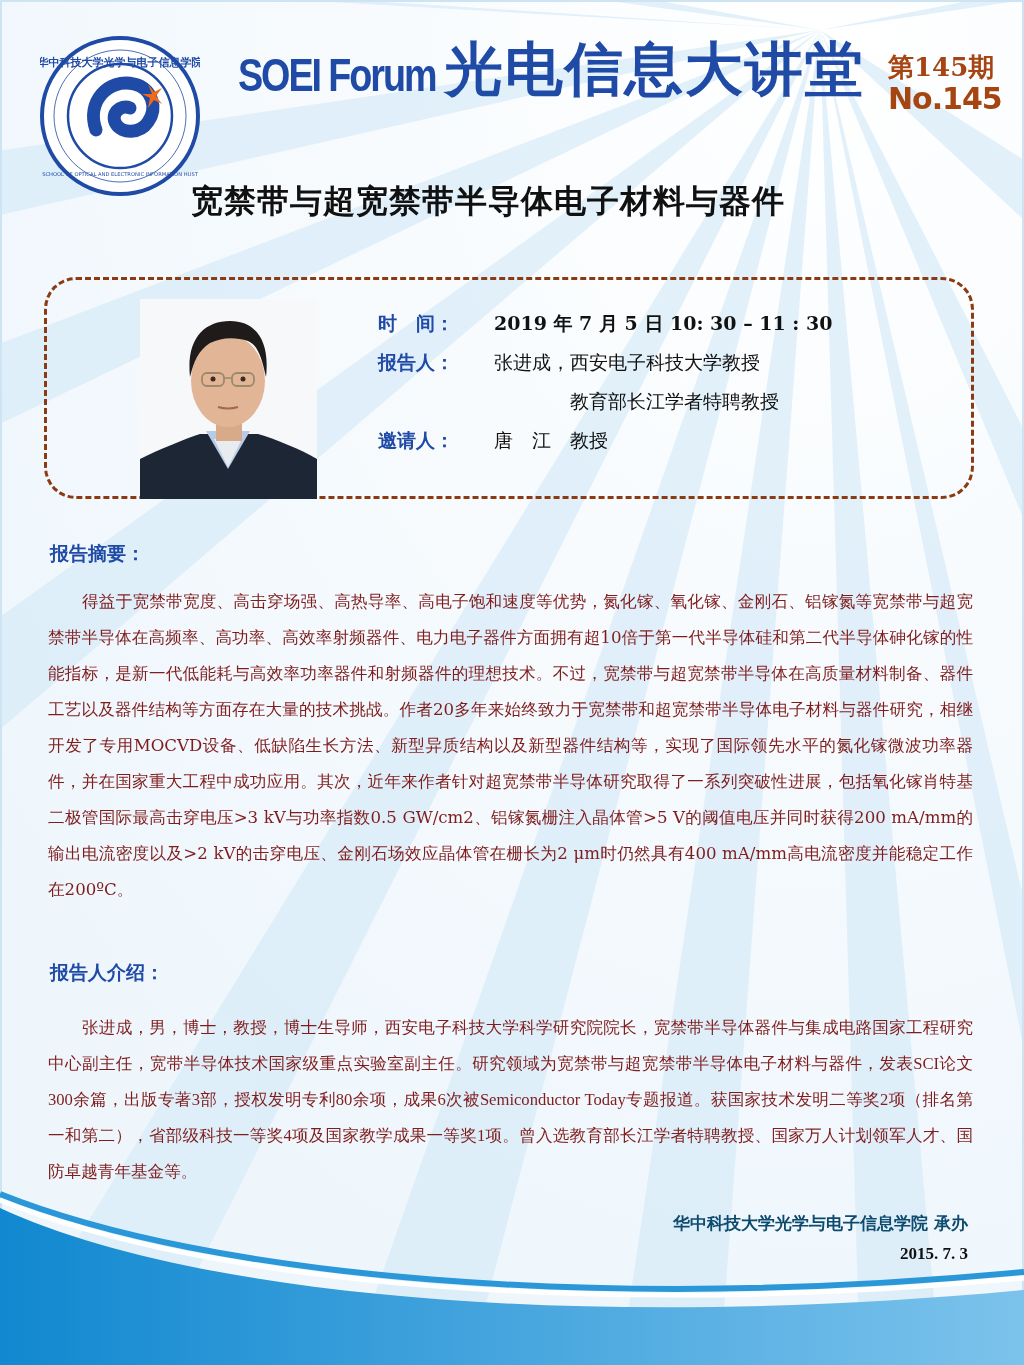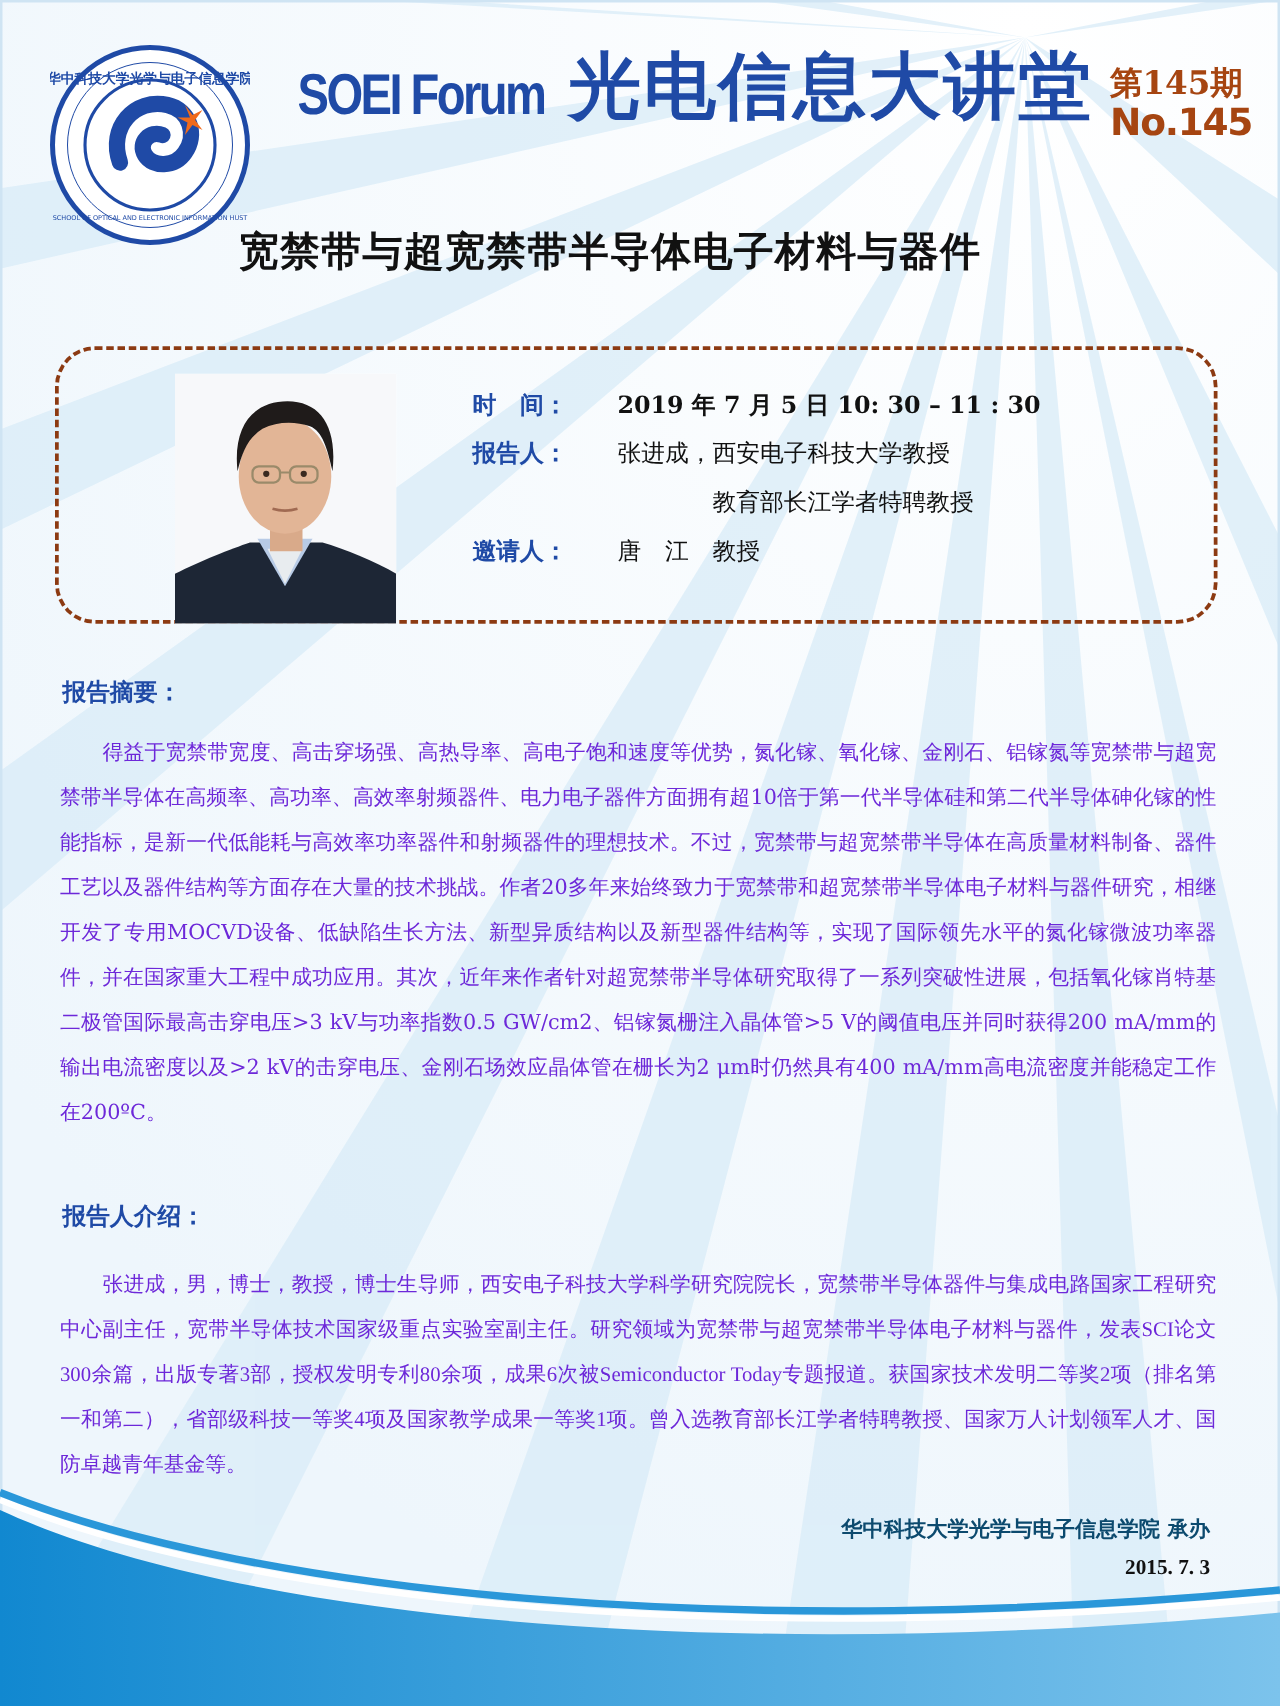--- a/index.html
+++ b/index.html
@@ -1,34 +1,34 @@
 <!DOCTYPE html>
 <html><head>
 <meta charset="utf-8">
 <style>
   html, body { margin:0; padding:0; }
   body { width:1024px; height:1365px; position:relative; overflow:hidden; background:#f3f9fd; font-family:"DejaVu Sans", sans-serif; }
   .bg-rays { position:absolute; left:0; top:0; width:1024px; height:1365px; z-index:0; }
   .logo { position:absolute; left:40px; top:36px; width:160px; height:160px; z-index:2; }
   .title-row { position:absolute; left:238px; top:40px; z-index:2; display:flex; align-items:flex-end; }
   .forum-en { font-family:"Liberation Sans", sans-serif; font-weight:bold; font-size:46px; color:#1f4aa6; letter-spacing:-2.5px; transform:scaleX(0.82); transform-origin:left bottom; line-height:1; margin-right:-36px; }
-  .forum-cn { font-family:"DejaVu Sans", sans-serif; font-weight:bold; font-size:58px; color:#1f4aa6; line-height:1; margin-left:12px; letter-spacing:2px; }
+  .forum-cn { font-family:"DejaVu Sans", sans-serif; font-weight:bold; font-size:58px; color:#1f4aa6; line-height:1; margin-left:2px; letter-spacing:2px; }
   .issue { position:absolute; left:888px; top:52px; z-index:2; color:#a64511; font-weight:bold; text-align:left; }
   .issue .cn { font-size:26px; line-height:30px; font-family:"DejaVu Serif", serif; }
   .issue .en { font-size:30px; line-height:34px; font-family:"DejaVu Sans", sans-serif; letter-spacing:-1px; }
   .talk-title { position:absolute; left:0; width:1100px; top:180px; text-align:center; font-weight:bold; font-size:32px; color:#111; z-index:2; letter-spacing:1px; }
   .info-box { position:absolute; left:44px; top:277px; width:930px; height:222px; border:3px dashed #8c3a12; border-radius:32px; z-index:2; box-sizing:border-box; }
   .photo { position:absolute; left:140px; top:299px; width:177px; height:200px; z-index:3; overflow:hidden; background:#fff; }
   .info { position:absolute; left:378px; top:304px; z-index:3; font-family:"DejaVu Serif", serif; font-size:19px; color:#111; }
   .info-row { display:flex; height:39px; align-items:center; }
   .info-label { width:116px; color:#1f4aa6; font-weight:bold; font-family:"DejaVu Sans", sans-serif; font-size:19px; letter-spacing:0; }
   .info-value { white-space:pre; }
   .info-value.bold { font-weight:bold; }
   .section-h { position:absolute; left:50px; z-index:2; color:#1f4aa6; font-weight:bold; font-size:19px; }
-  .para { position:absolute; left:48px; width:925px; z-index:2; font-family:"DejaVu Serif", serif; font-size:16.6px; line-height:36px; color:#6d28d9; text-align:justify; text-indent:34px; }
+  .para { position:absolute; left:48px; width:925px; z-index:2; font-family:"DejaVu Serif", serif; font-size:16.6px; line-height:36px; color:#7f1d1d; text-align:justify; text-indent:34px; }
   .footer-org { position:absolute; right:56px; top:1212px; z-index:2; font-weight:bold; font-size:17px; color:#0c4a6e; }
   .footer-date { position:absolute; right:56px; top:1244px; z-index:2; font-weight:bold; font-size:17px; color:#111; font-family:"Liberation Serif", serif; }
   .wave { position:absolute; left:0; top:0; width:1024px; height:1365px; z-index:1; }
 </style>
 </head>
 <body>
 
 <svg class="bg-rays" viewBox="0 0 1024 1365" preserveAspectRatio="none">
   <defs>
     <radialGradient id="rg" cx="0.8" cy="0.02" r="1">

